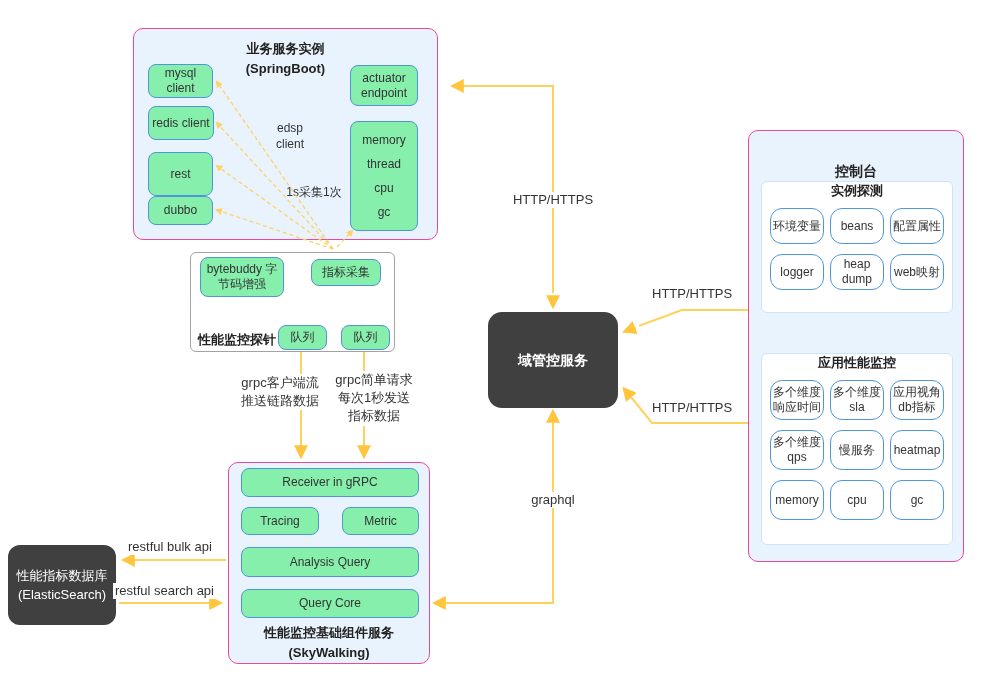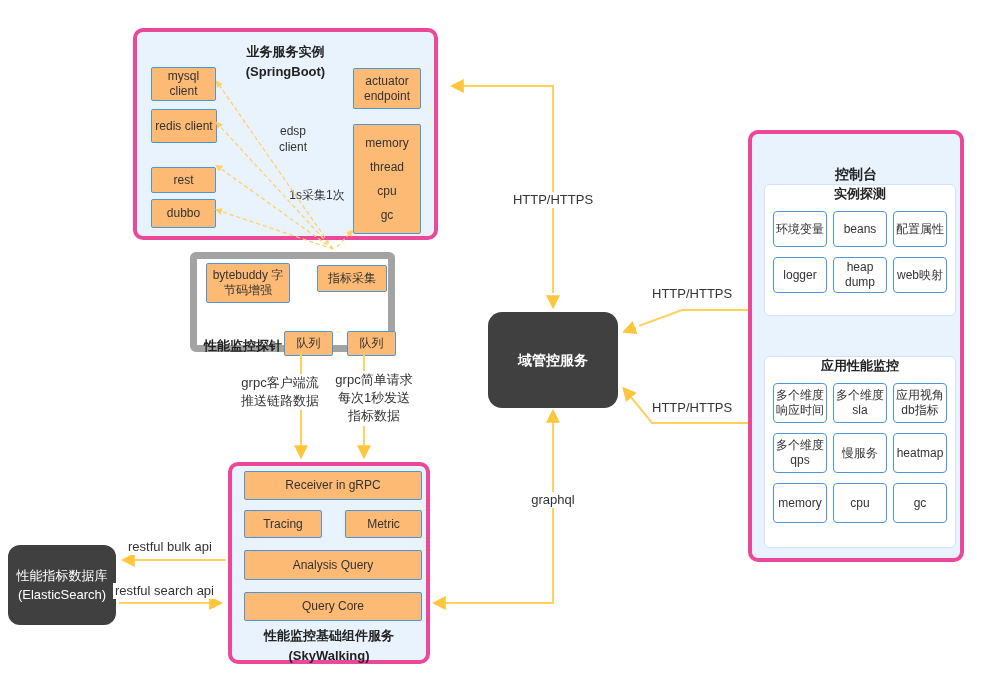--- a/index.html
+++ b/index.html
@@ -3,32 +3,32 @@
 <meta charset="utf-8">
 <style>
   *{box-sizing:border-box;margin:0;padding:0}
   html,body{background:#fff}
   body{font-family:"Liberation Sans","DejaVu Sans",sans-serif;color:#333}
   .canvas{position:relative;width:1000px;height:697px;background:#fff;overflow:hidden}
   .overlay{position:absolute;left:0;top:0;z-index:5;pointer-events:none}
   .ln{stroke:#FFD15F;stroke-width:2;fill:none}
   .dash{stroke-dasharray:5 4}
   .lnt{stroke:#FFD166;stroke-width:1.3;fill:none;stroke-dasharray:4 3}
-  .container{position:absolute;background:#e9f3fd;border:4px solid #ec4899;border-radius:10px}
-  .outline{position:absolute;background:#fff;border:7px solid #a3a3a3;border-radius:6px}
-  .node{position:absolute;background:#fdba74;border:1px solid #4e96d9;border-radius:2px;display:flex;align-items:center;justify-content:center;text-align:center;font-size:12px;line-height:1.25;padding:2px;color:#333}
+  .container{position:absolute;background:#e9f3fd;border:1px solid #ec4899;border-radius:10px}
+  .outline{position:absolute;background:#fff;border:1px solid #a3a3a3;border-radius:6px}
+  .node{position:absolute;background:#86efac;border:1px solid #4e96d9;border-radius:8px;display:flex;align-items:center;justify-content:center;text-align:center;font-size:12px;line-height:1.25;padding:2px;color:#333}
   .col{flex-direction:column;justify-content:space-around;padding:6px 2px}
   .plain{position:absolute;font-size:12px;text-align:center;line-height:1.3;color:#333}
   .c-title{font-weight:bold;font-size:13px;color:#222;text-align:center;line-height:1.5}
   .b-label{position:absolute;font-weight:bold;font-size:13px;color:#222}
   .filled{position:absolute;background:#404040;color:#fff;display:flex;flex-direction:column;align-items:center;justify-content:center;text-align:center;line-height:1.5}
   .panel{position:absolute;background:#fff;border:1px solid #cfe4f7;border-radius:6px}
   .p-title{font-weight:bold;font-size:13px;text-align:center;padding-top:0;color:#222}
   .grid{display:grid;grid-template-columns:repeat(3,1fr);gap:10px 6px;padding:8px 8px 10px}
-  .cell{border:1px solid #4e96d9;border-radius:4px;background:#fff;display:flex;align-items:center;justify-content:center;text-align:center;font-size:12px;line-height:1.25;min-height:36px;padding:2px 1px;color:#333}
+  .cell{border:1px solid #4e96d9;border-radius:12px;background:#fff;display:flex;align-items:center;justify-content:center;text-align:center;font-size:12px;line-height:1.25;min-height:36px;padding:2px 1px;color:#333}
   .tall .cell{min-height:40px}
   .label{position:absolute;font-size:13px;color:#333;z-index:6;background:#fff;padding:0 2px;line-height:1.2}
   .multiline{text-align:center;line-height:1.4}
 </style>
 </head>
 <body>
 
 <div class="canvas">
 
   <svg class="overlay" width="1000" height="697" viewBox="0 0 1000 697">
@@ -59,21 +59,21 @@
     <path class="lnt" d="M337 247 L352 231" marker-end="url(#ahs)"></path>
   </svg>
 
   <div class="container" style="left:133px;top:28px;width:305px;height:212px">
     <div class="c-title" style="padding-top:10px">
       <div>业务服务实例</div>
       <div>(SpringBoot)</div>
     </div>
     <div class="node" style="left:14px;top:35px;width:65px;height:34px">mysql client</div>
     <div class="node" style="left:14px;top:77px;width:66px;height:34px">redis client</div>
-    <div class="node" style="left:14px;top:135px;width:65px;height:26px">rest</div>
+    <div class="node" style="left:14px;top:123px;width:65px;height:44px">rest</div>
     <div class="node" style="left:14px;top:167px;width:65px;height:29px">dubbo</div>
     <div class="plain" style="left:130px;top:92px;width:52px">edsp client</div>
     <div class="node" style="left:216px;top:36px;width:68px;height:41px">actuator endpoint</div>
     <div class="node col" style="left:216px;top:92px;width:68px;height:110px">
       <div>memory</div>
       <div>thread</div>
       <div>cpu</div>
       <div>gc</div>
     </div>
     <div class="plain" style="left:148px;top:156px;width:64px">1s采集1次</div>

